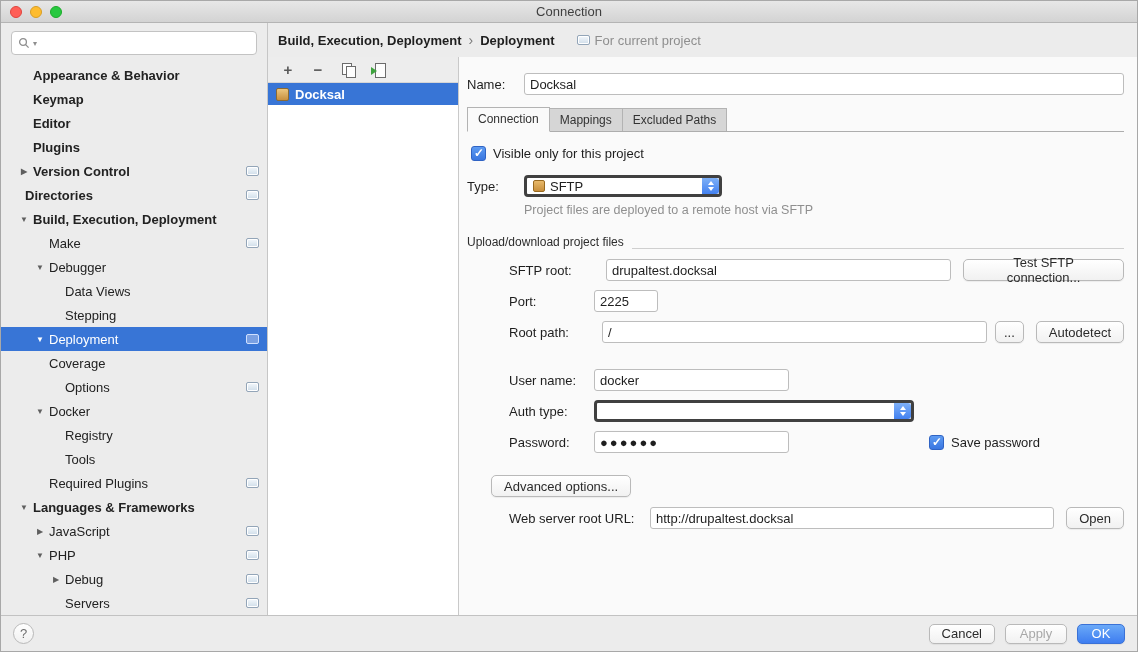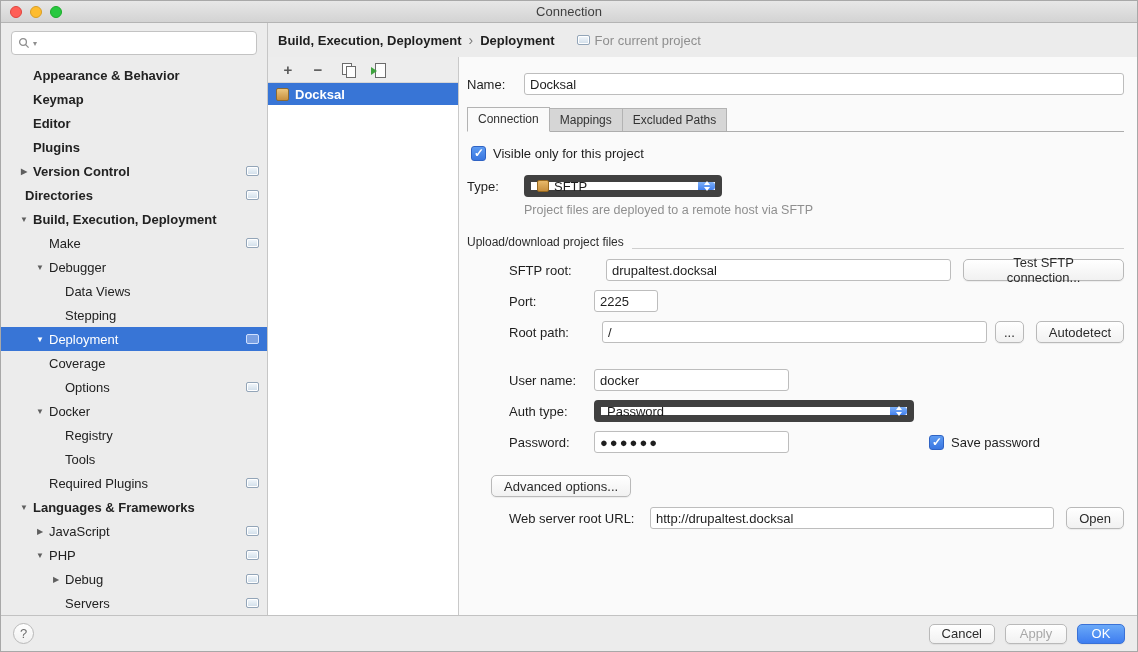--- a/index.html
+++ b/index.html
@@ -74,21 +74,21 @@
   .w-url  { width:420px; }
 
   .tabbar { margin-top:12px; display:flex; align-items:flex-end; border-bottom:1px solid #adadad; }
   .tab { font-size:12px; padding:4px 10px 4px 10px; border:1px solid #b3b3b3; border-bottom:none; background:#d6d6d6; color:#333; margin-right:-1px; }
   .tab.active { background:#fafafa; position:relative; margin-bottom:-1px; padding-bottom:5px; border-bottom:1px solid #fafafa; }
 
   .check-row { display:flex; align-items:center; gap:7px; }
   .checkbox { width:15px; height:15px; flex:none; border-radius:3px; background:linear-gradient(#5d9bf2,#3a76e0); border:1px solid #2f63c4; position:relative; }
   .checkbox::after { content:"✓"; position:absolute; left:2px; top:-1px; color:#fff; font-size:12px; font-weight:bold; }
 
-  .dropdown { height:22px; display:inline-flex; align-items:center; background:#fff; border:7px solid #404040; border-radius:4px; padding-left:6px; gap:5px; position:relative; }
+  .dropdown { height:22px; display:inline-flex; align-items:center; background:#fff; border:3px solid #404040; border-radius:4px; padding-left:6px; gap:5px; position:relative; }
   .dd-value { flex:1; }
   .dd-btn { width:17px; align-self:stretch; margin-left:auto; background:linear-gradient(#7eb0f7,#4381f0); border-radius:0 3px 3px 0; display:flex; flex-direction:column; align-items:center; justify-content:center; gap:2px; }
   .dd-up   { width:0; height:0; border-left:3.5px solid transparent; border-right:3.5px solid transparent; border-bottom:4px solid #fff; }
   .dd-down { width:0; height:0; border-left:3.5px solid transparent; border-right:3.5px solid transparent; border-top:4px solid #fff; }
   .sftp-icon { width:12px; height:12px; flex:none; border-radius:2px; background:linear-gradient(#e8b96a,#c88f3c); border:1px solid #98691f; }
 
   .help-text { color:#8f8f8f; font-size:12.5px; }
   .section-hdr { display:flex; align-items:flex-end; gap:8px; font-size:12px; color:#2d2d2d; }
   .section-line { flex:1; height:1px; background:#cfcfcf; }
 
@@ -331,21 +331,20 @@
           </div>
 
           <div class="frow mt26 ml42">
             <span class="lbl-sub">User name:</span>
             <input class="tf w-user" type="text" value="docker" style="">
           </div>
 
           <div class="frow mt9 ml42">
             <span class="lbl-sub">Auth type:</span>
             <div class="dropdown" style="width:320px">
-              <span class="dd-value">Password</span>
               <span class="dd-btn">
                   <i class="dd-up"></i>
                   <i class="dd-down"></i>
                 </span>
             </div>
           </div>
 
           <div class="frow mt9 ml42">
             <span class="lbl-sub">Password:</span>
             <input class="tf w-pass" type="text" value="●●●●●●" style="">

